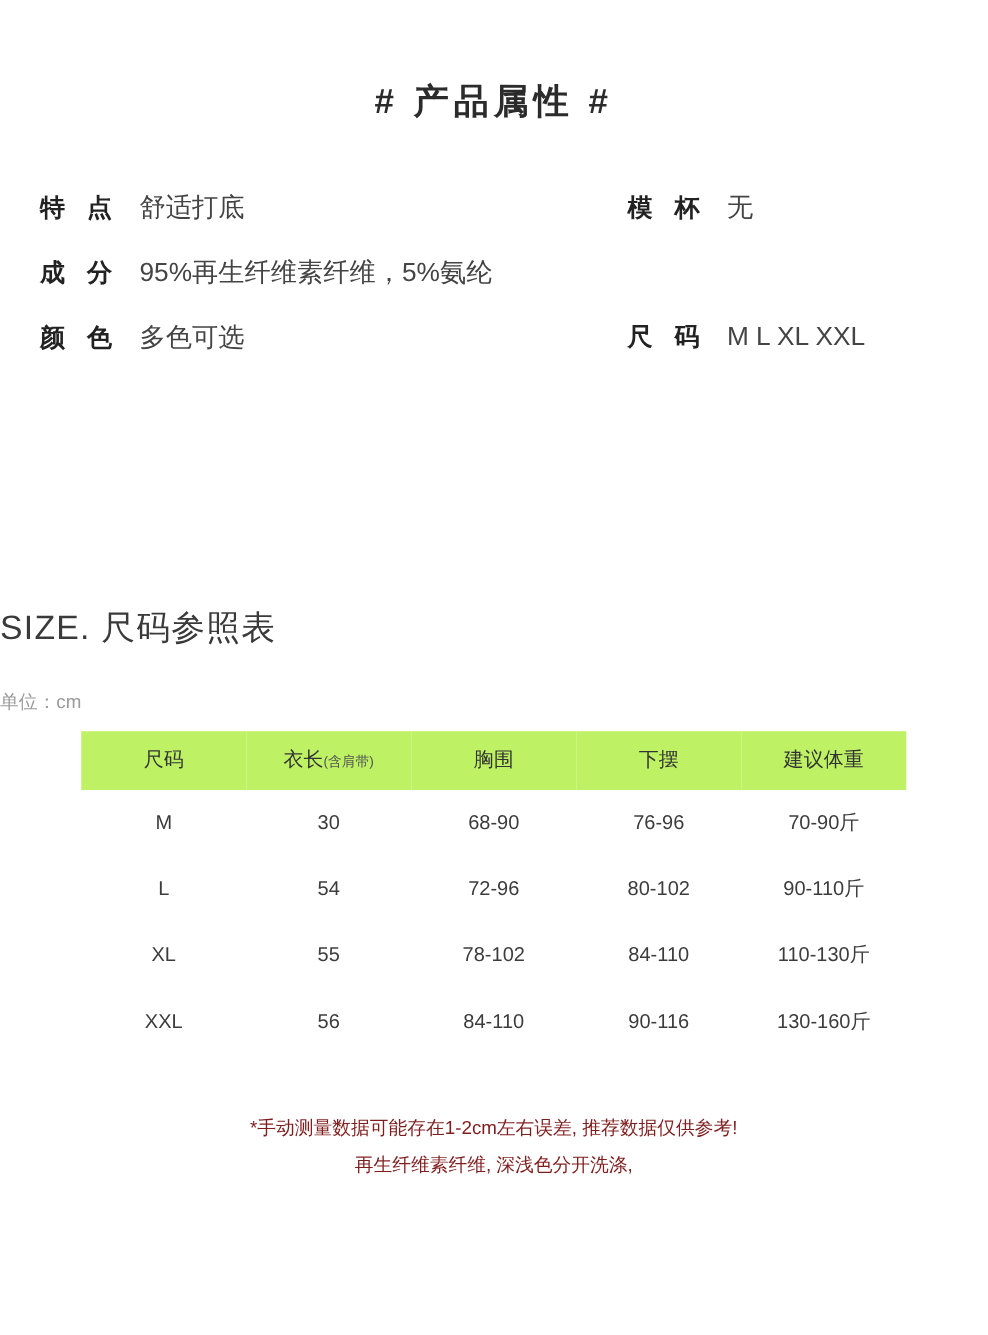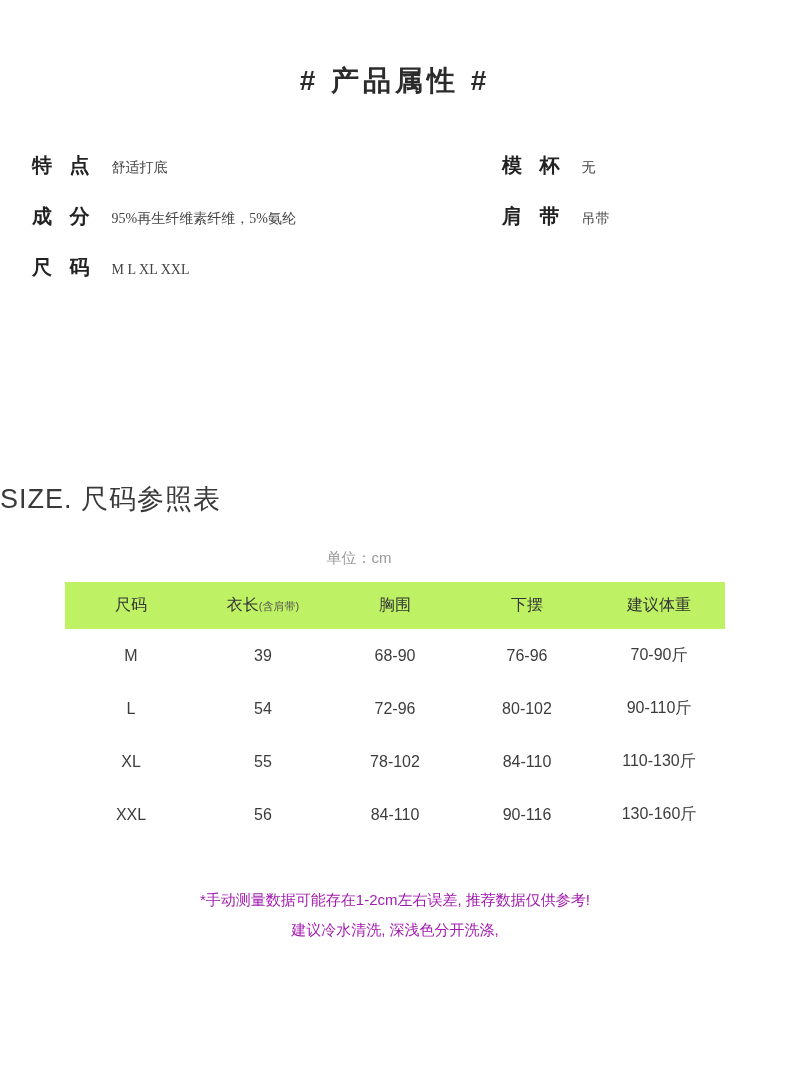--- a/index.html
+++ b/index.html
@@ -48,39 +48,38 @@
   }
   .attr-key {
     font-size: 20px;
     font-weight: bold;
     color: #222222;
     white-space: nowrap;
     letter-spacing: 6px;
     margin-right: 16px;
   }
   .attr-val {
-    font-size: 14px;
+    font-size: 21px;
     color: #444444;
     white-space: nowrap;
-    font-family: Liberation Serif, serif;
   }
   .attr-key.k-right {
     margin-left: 0;
   }
 
   
   .size-title {
     text-align: left;
     font-size: 27px;
     color: #3a3a3a;
     margin-top: 200px;
     letter-spacing: 1px;
   }
   .unit-note {
-    text-align: center;
+    text-align: left;
     font-size: 15px;
     color: #9a9a9a;
     padding-right: 72px;
     margin-top: 32px;
   }
 
   table.size-table {
     border-collapse: collapse;
     margin: 14px auto 0 auto;
     width: 660px;
@@ -103,21 +102,21 @@
     color: #3c3c3c;
     text-align: center;
     padding: 16px 0;
   }
 
   .notes {
     text-align: center;
     margin-top: 44px;
     line-height: 30px;
     font-size: 15px;
-    color: #a21caf;
+    color: #7f1d1d;
   }
   .notes div { white-space: nowrap; }
 </style>
 </head>
 <body>
 
 <div class="attr-title"># 产品属性 #</div>
 
 <div class="attr-table">
 
@@ -130,27 +129,27 @@
       <span class="attr-key k-right">模 杯</span>
       <span class="attr-val">无</span>
     </div>
   </div>
 
   <div class="attr-row">
     <div class="attr-col left">
       <span class="attr-key">成 分</span>
       <span class="attr-val">95%再生纤维素纤维，5%氨纶</span>
     </div>
-    <div class="attr-col right">
-      <span class="attr-key k-right">肩 带</span>
-      <span class="attr-val">吊带</span>
-    </div>
   </div>
 
   <div class="attr-row">
+    <div class="attr-col left">
+      <span class="attr-key">颜 色</span>
+      <span class="attr-val">多色可选</span>
+    </div>
     <div class="attr-col right">
       <span class="attr-key k-right">尺 码</span>
       <span class="attr-val">M L XL XXL</span>
     </div>
   </div>
 
 </div>
 
 <div class="size-title">SIZE. 尺码参照表</div>
 <div class="unit-note">单位：cm</div>
@@ -161,21 +160,21 @@
       <th><span>尺码</span></th>
       <th><span>衣长</span><span class="sub">(含肩带)</span></th>
       <th><span>胸围</span></th>
       <th><span>下摆</span></th>
       <th><span>建议体重</span></th>
     </tr>
   </thead>
   <tbody>
     <tr>
       <td>M</td>
-      <td>39</td>
+      <td>30</td>
       <td>68-90</td>
       <td>76-96</td>
       <td>70-90斤</td>
     </tr>
     <tr>
       <td>L</td>
       <td>54</td>
       <td>72-96</td>
       <td>80-102</td>
       <td>90-110斤</td>
@@ -192,14 +191,14 @@
       <td>56</td>
       <td>84-110</td>
       <td>90-116</td>
       <td>130-160斤</td>
     </tr>
   </tbody>
 </table>
 
 <div class="notes">
   <div>*手动测量数据可能存在1-2cm左右误差, 推荐数据仅供参考!</div>
-  <div>建议冷水清洗, 深浅色分开洗涤,</div>
+  <div>再生纤维素纤维, 深浅色分开洗涤,</div>
 </div>
 
 </body></html>

